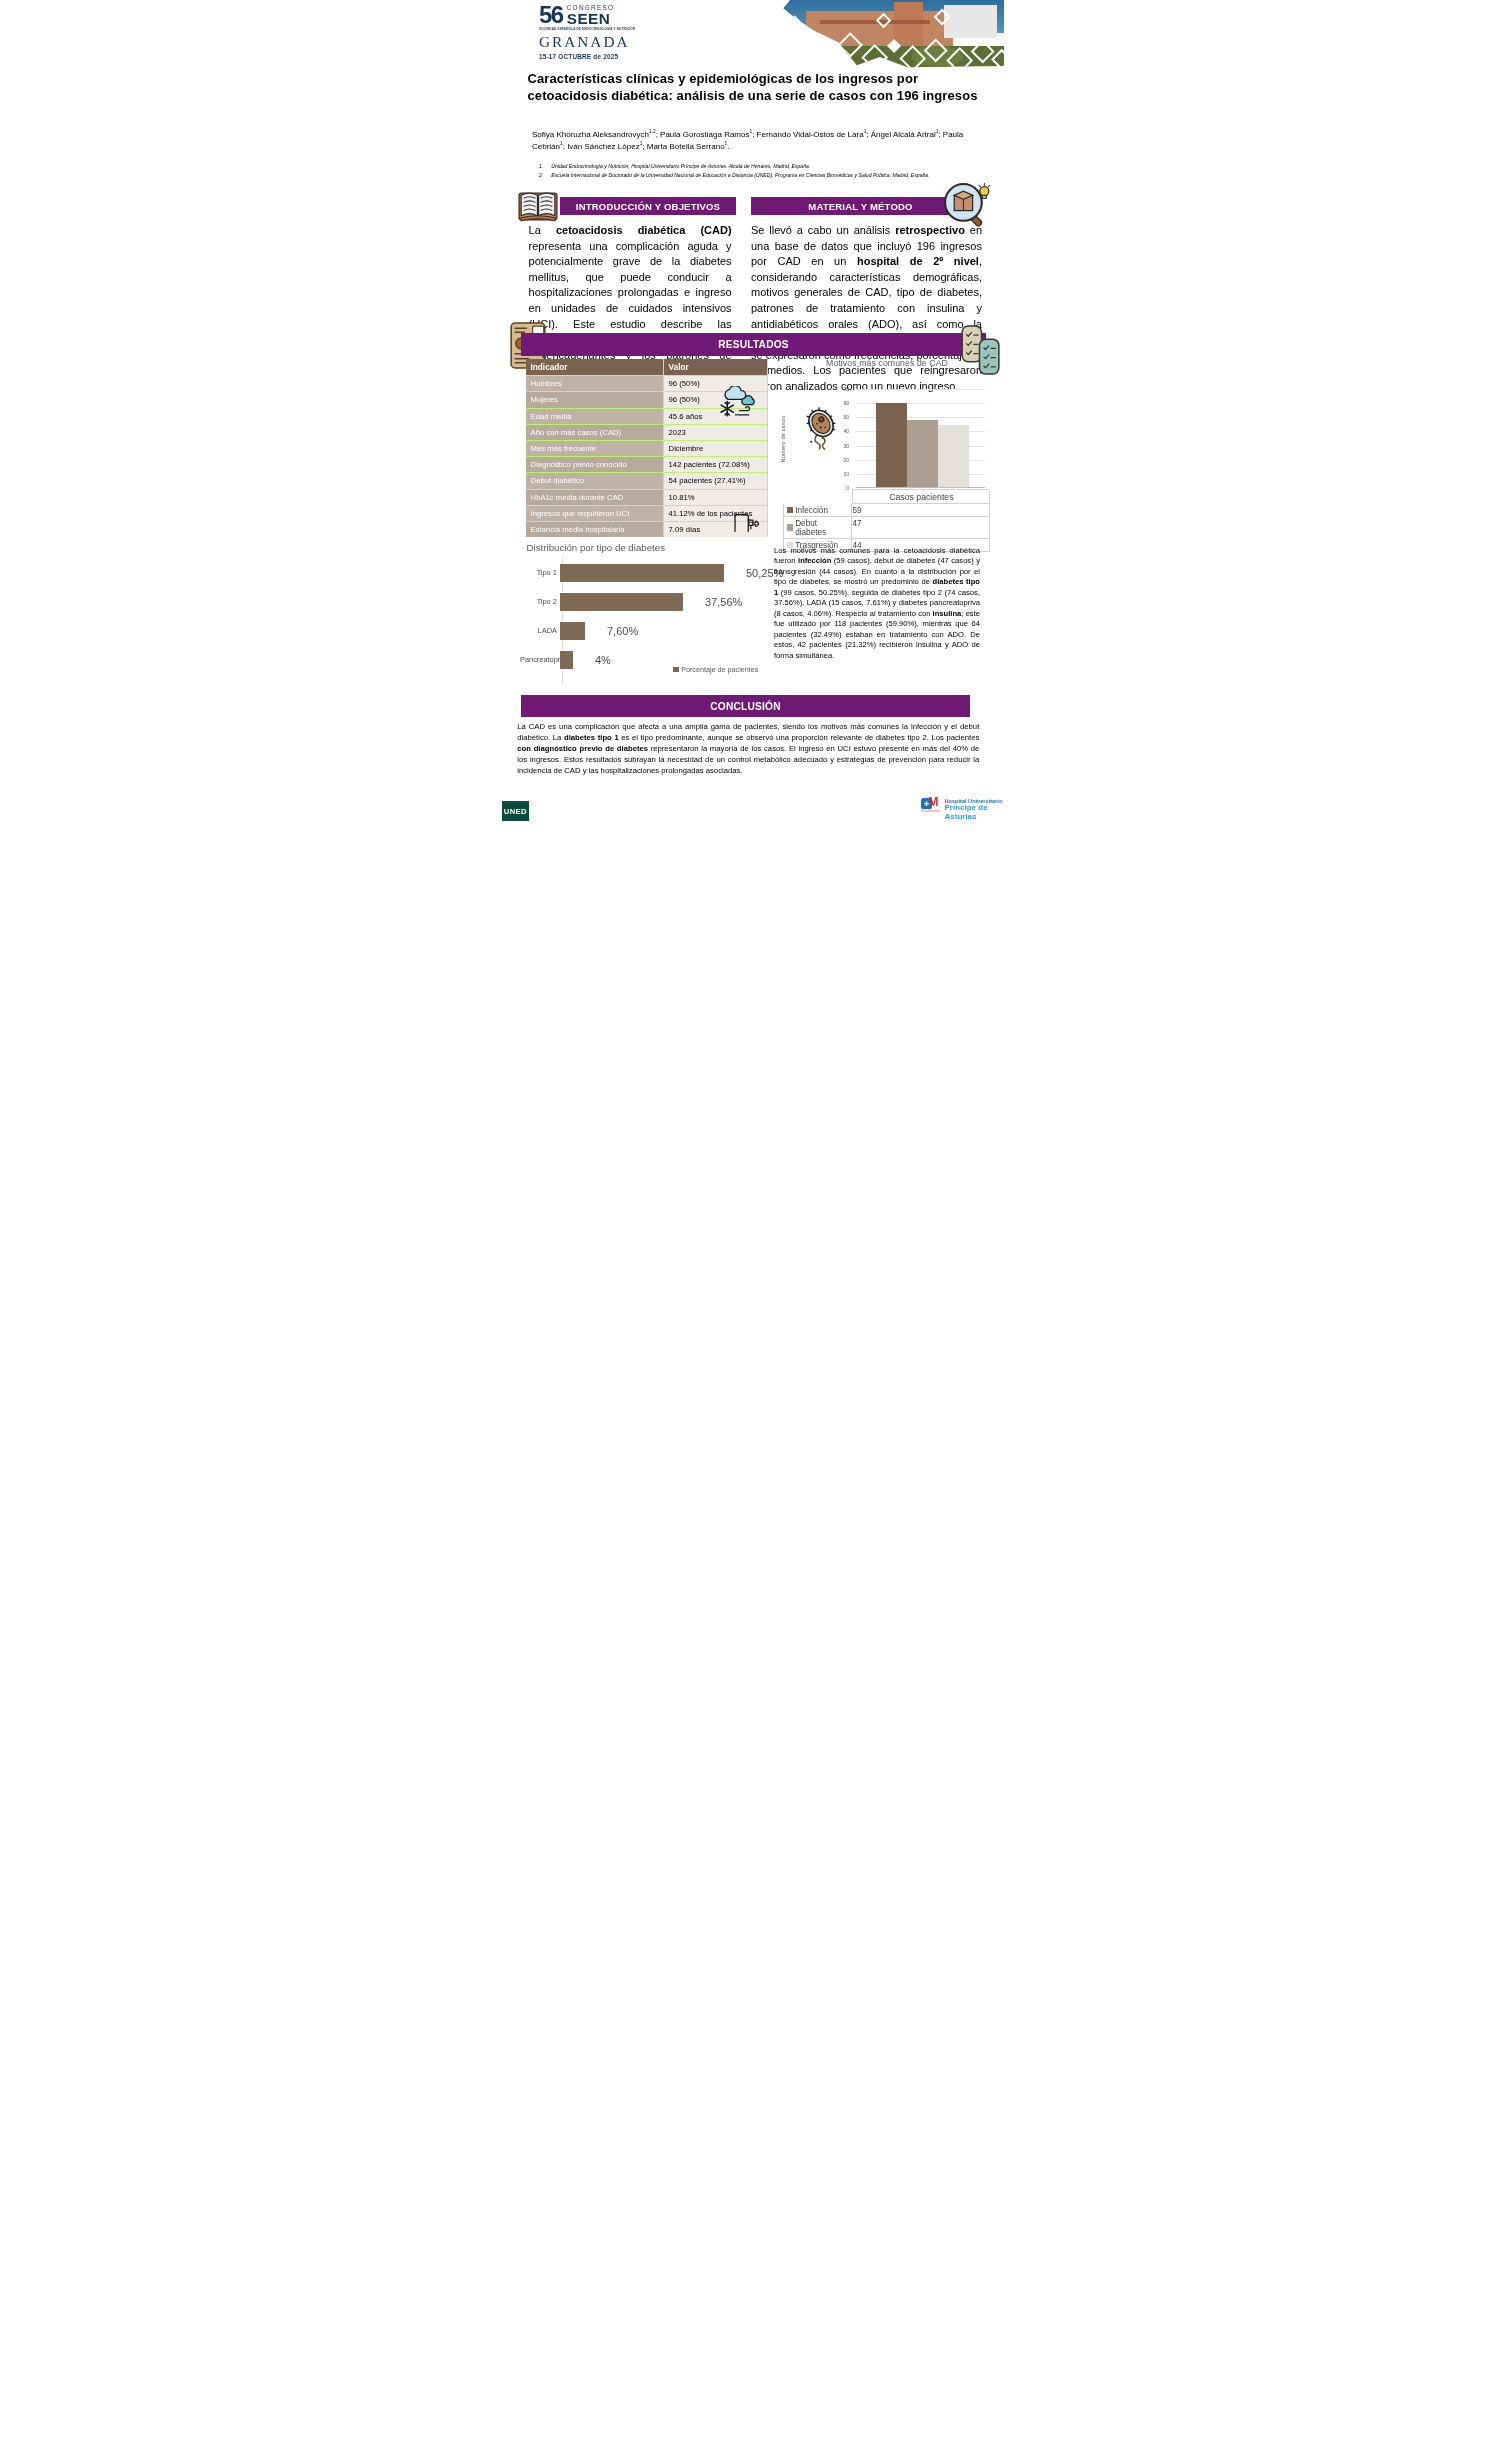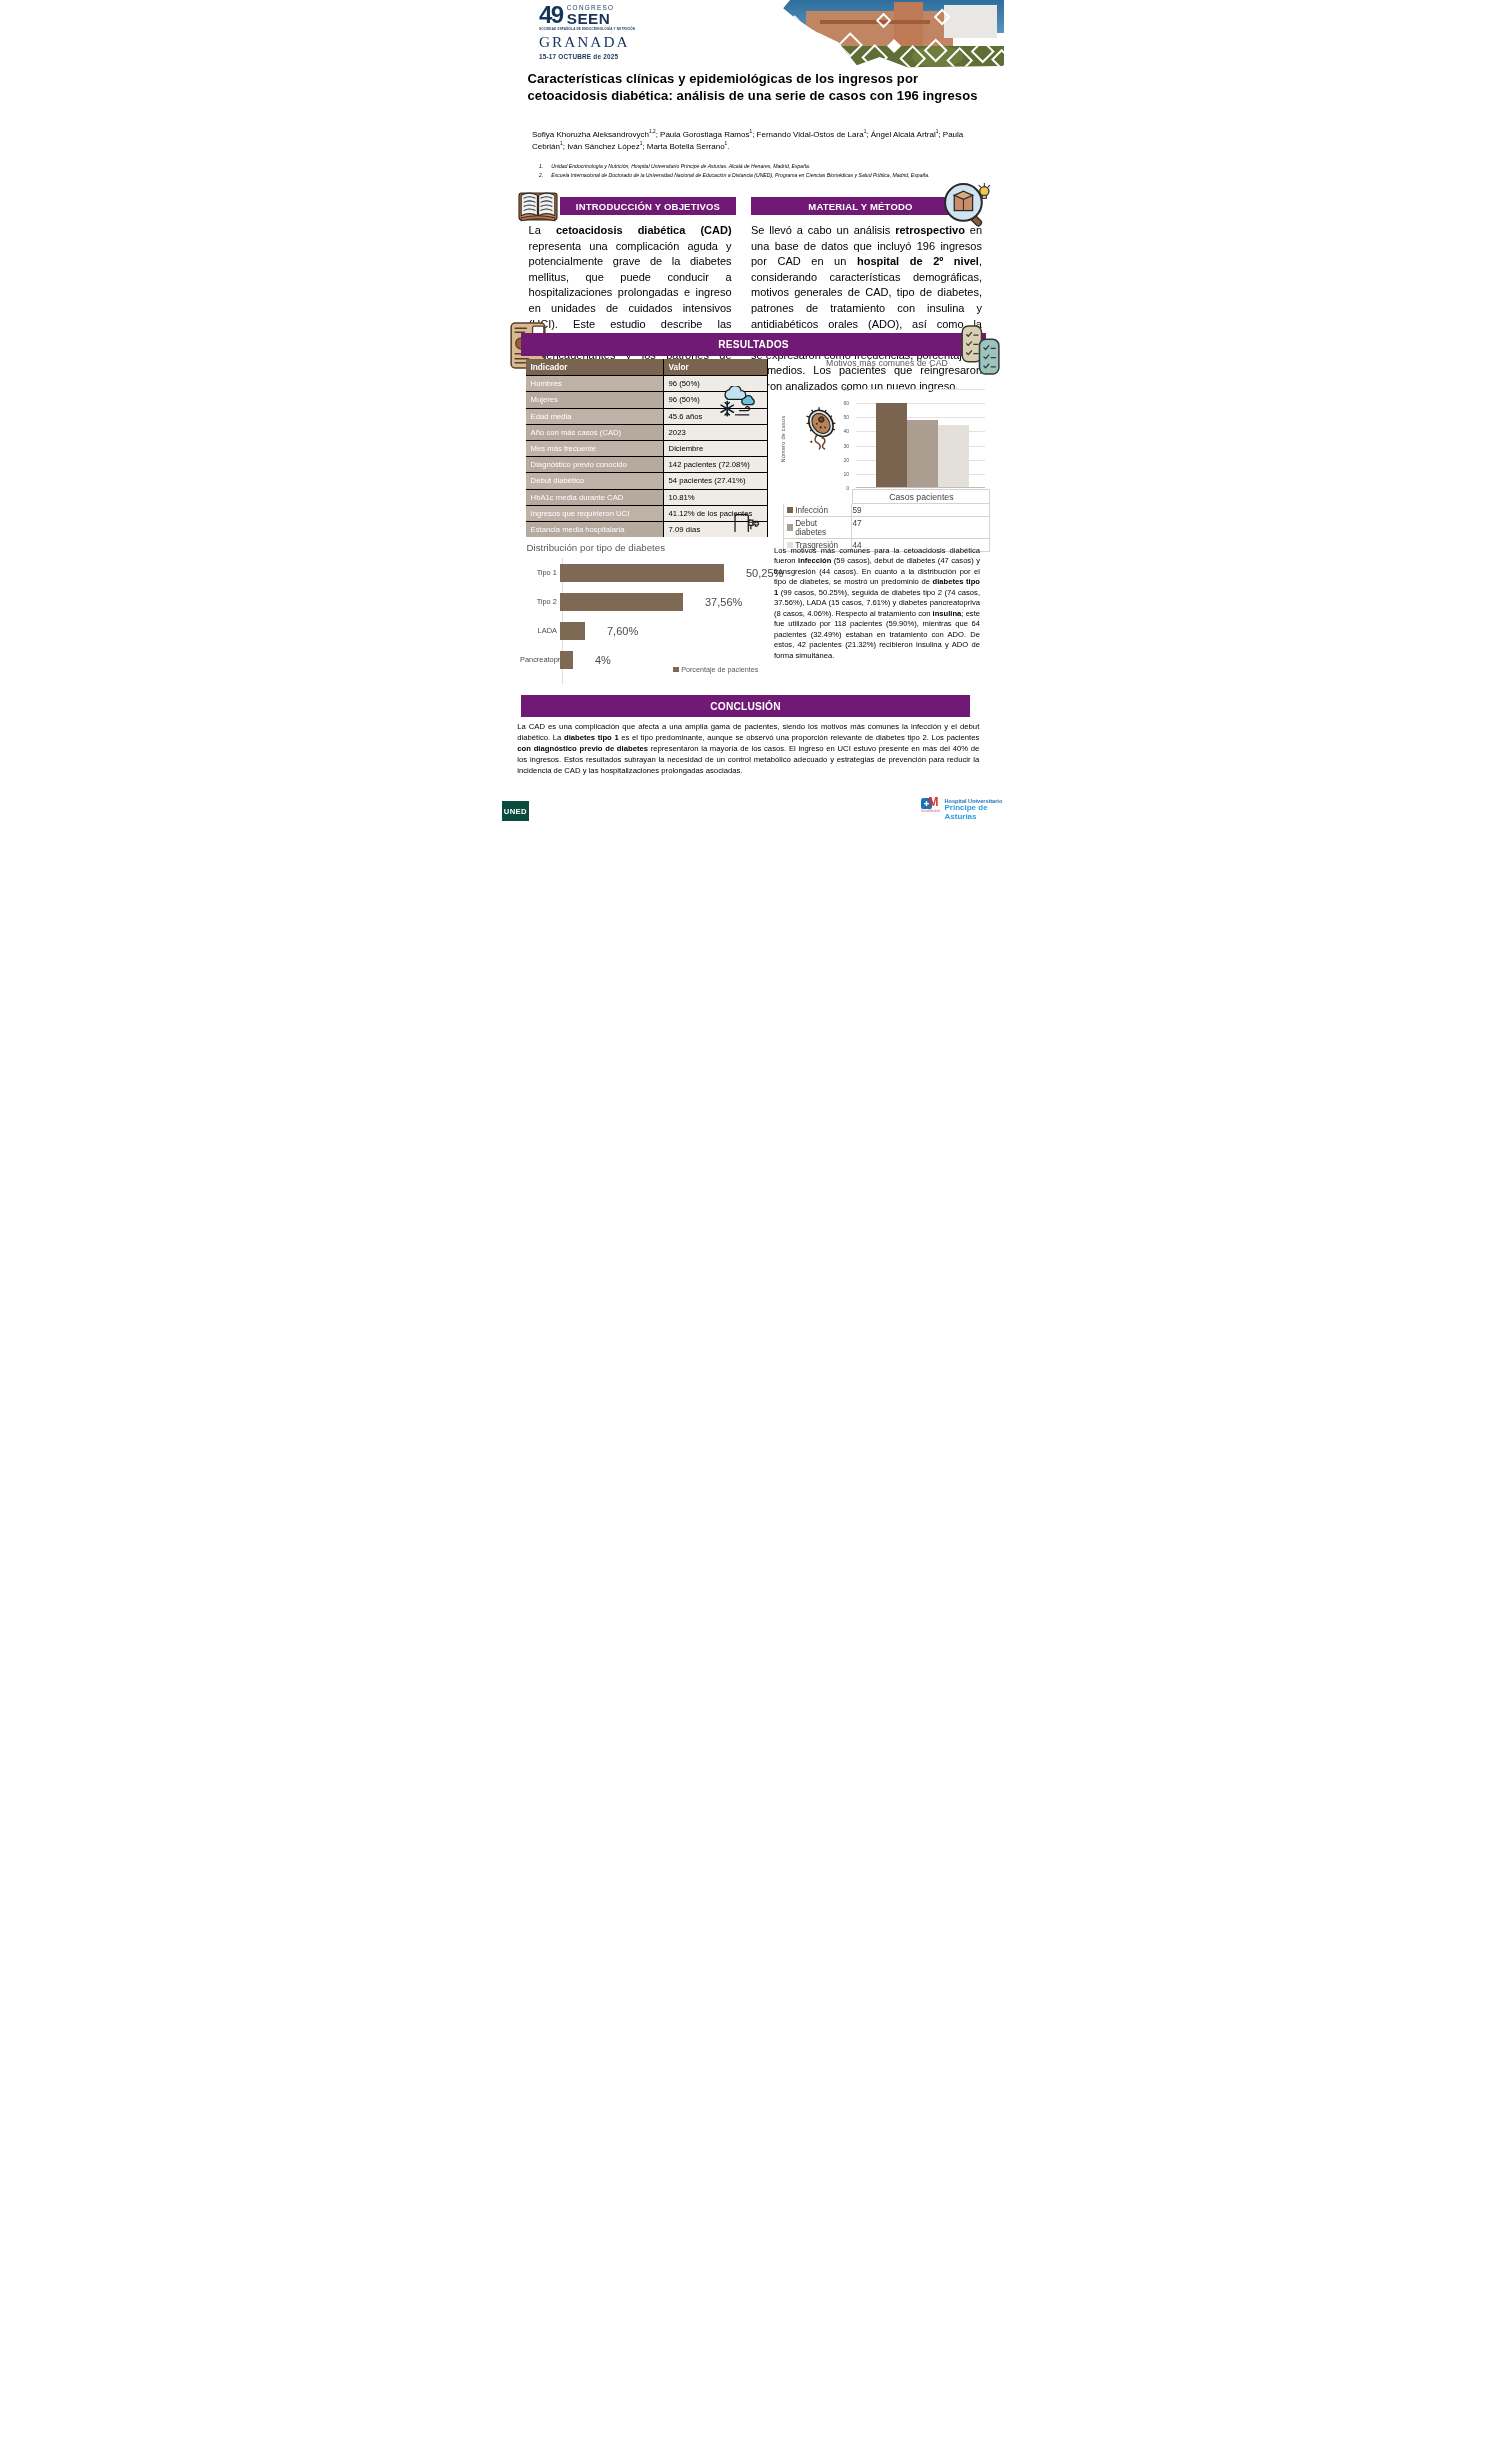--- a/index.html
+++ b/index.html
@@ -46,21 +46,21 @@
   .par-intro { left:26.6px; top:223px; width:203px; }
   .par-material { left:249px; top:223px; width:231px; }
   .par-results { left:272px; top:546px; width:206px; font-size:7.6px; line-height:1.38; }
   .par-conclusion { left:15.3px; top:722px; width:462px; font-size:7.7px; line-height:1.42; }
   .col-par b { font-weight:bold; }
 
   .icon-abs { position:absolute; }
 
   
   .rtable { position:absolute; left:23.5px; top:359px; width:242px; display:grid;
-            grid-template-columns:137px 103px; gap:1px; background:#000000; }
+            grid-template-columns:137px 103px; gap:1px; background:#bef264; }
   .t-head { background:#7a6450; color:#fff; font-weight:bold; font-size:8.2px; padding:3.6px 5.1px; }
   .t-ind  { background:#beb2a7; color:#fff; font-weight:normal; font-size:7.7px; padding:3.1px 5.1px; }
   .t-ind.alt { background:#b6a99d; }
   .t-val  { background:#efece8; font-size:7.7px; padding:3.1px 5.1px; }
 
   
   .vchart { position:absolute; left:262px; top:357px; width:235px; height:190px; }
   .vchart-title { position:absolute; left:31px; top:1px; width:184px; text-align:center;
                   font-size:8.7px; color:#595959; letter-spacing:0.1px; }
   .vchart-ylabel { position:absolute; left:-17.4px; top:79px; width:72px; text-align:center;
@@ -105,21 +105,21 @@
   .hupa-l1 { font-size:5.6px; font-weight:bold; color:#1d71b8; line-height:1.15; }
   .hupa-l2 { font-size:8px; font-weight:bold; color:#2b9fd8; line-height:1.1; }
 </style>
 </head>
 <body>
 
 <div id="poster">
 
   <div class="seen-logo">
     <div class="seen-row">
-      <div class="seen-66">49</div>
+      <div class="seen-66">56</div>
       <div class="seen-col">
         <div class="seen-congreso">CONGRESO</div>
         <div class="seen-seen">SEEN</div>
       </div>
     </div>
     <div class="seen-tag">SOCIEDAD ESPAÑOLA DE ENDOCRINOLOGÍA Y NUTRICIÓN</div>
     <div class="seen-city">GRANADA</div>
     <div class="seen-dates">15-17 OCTUBRE de 2025</div>
   </div>
 

